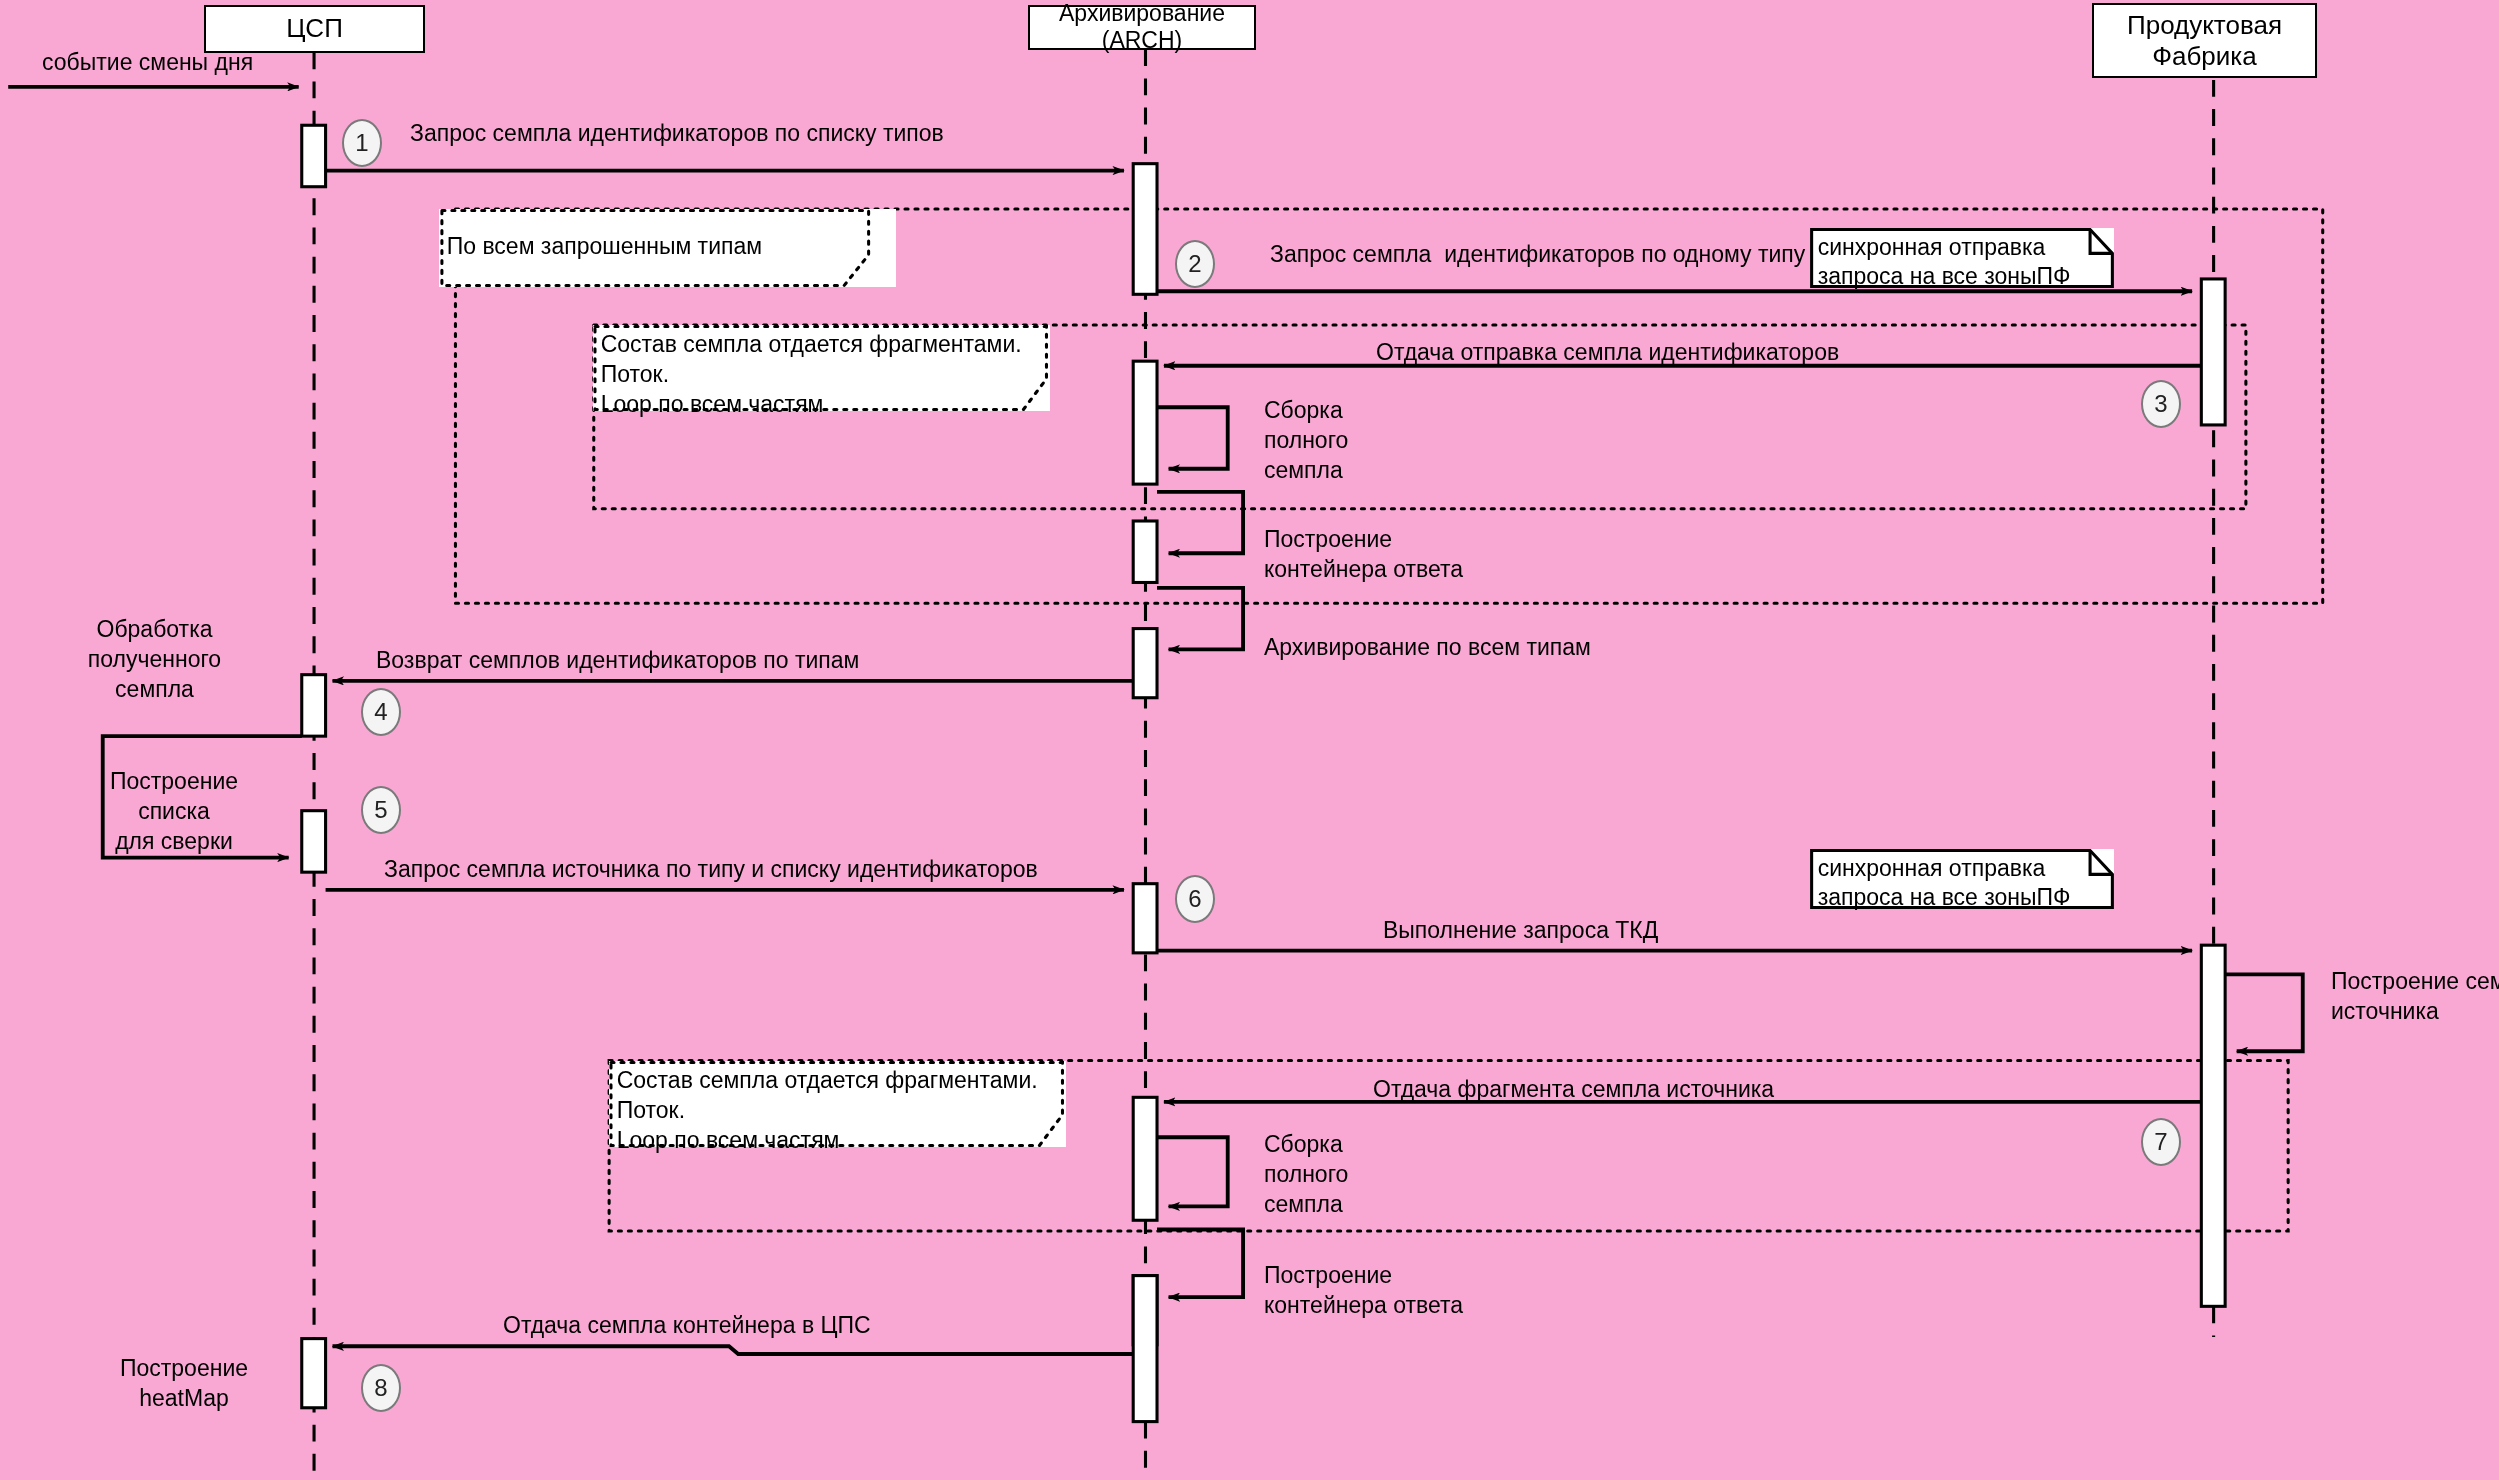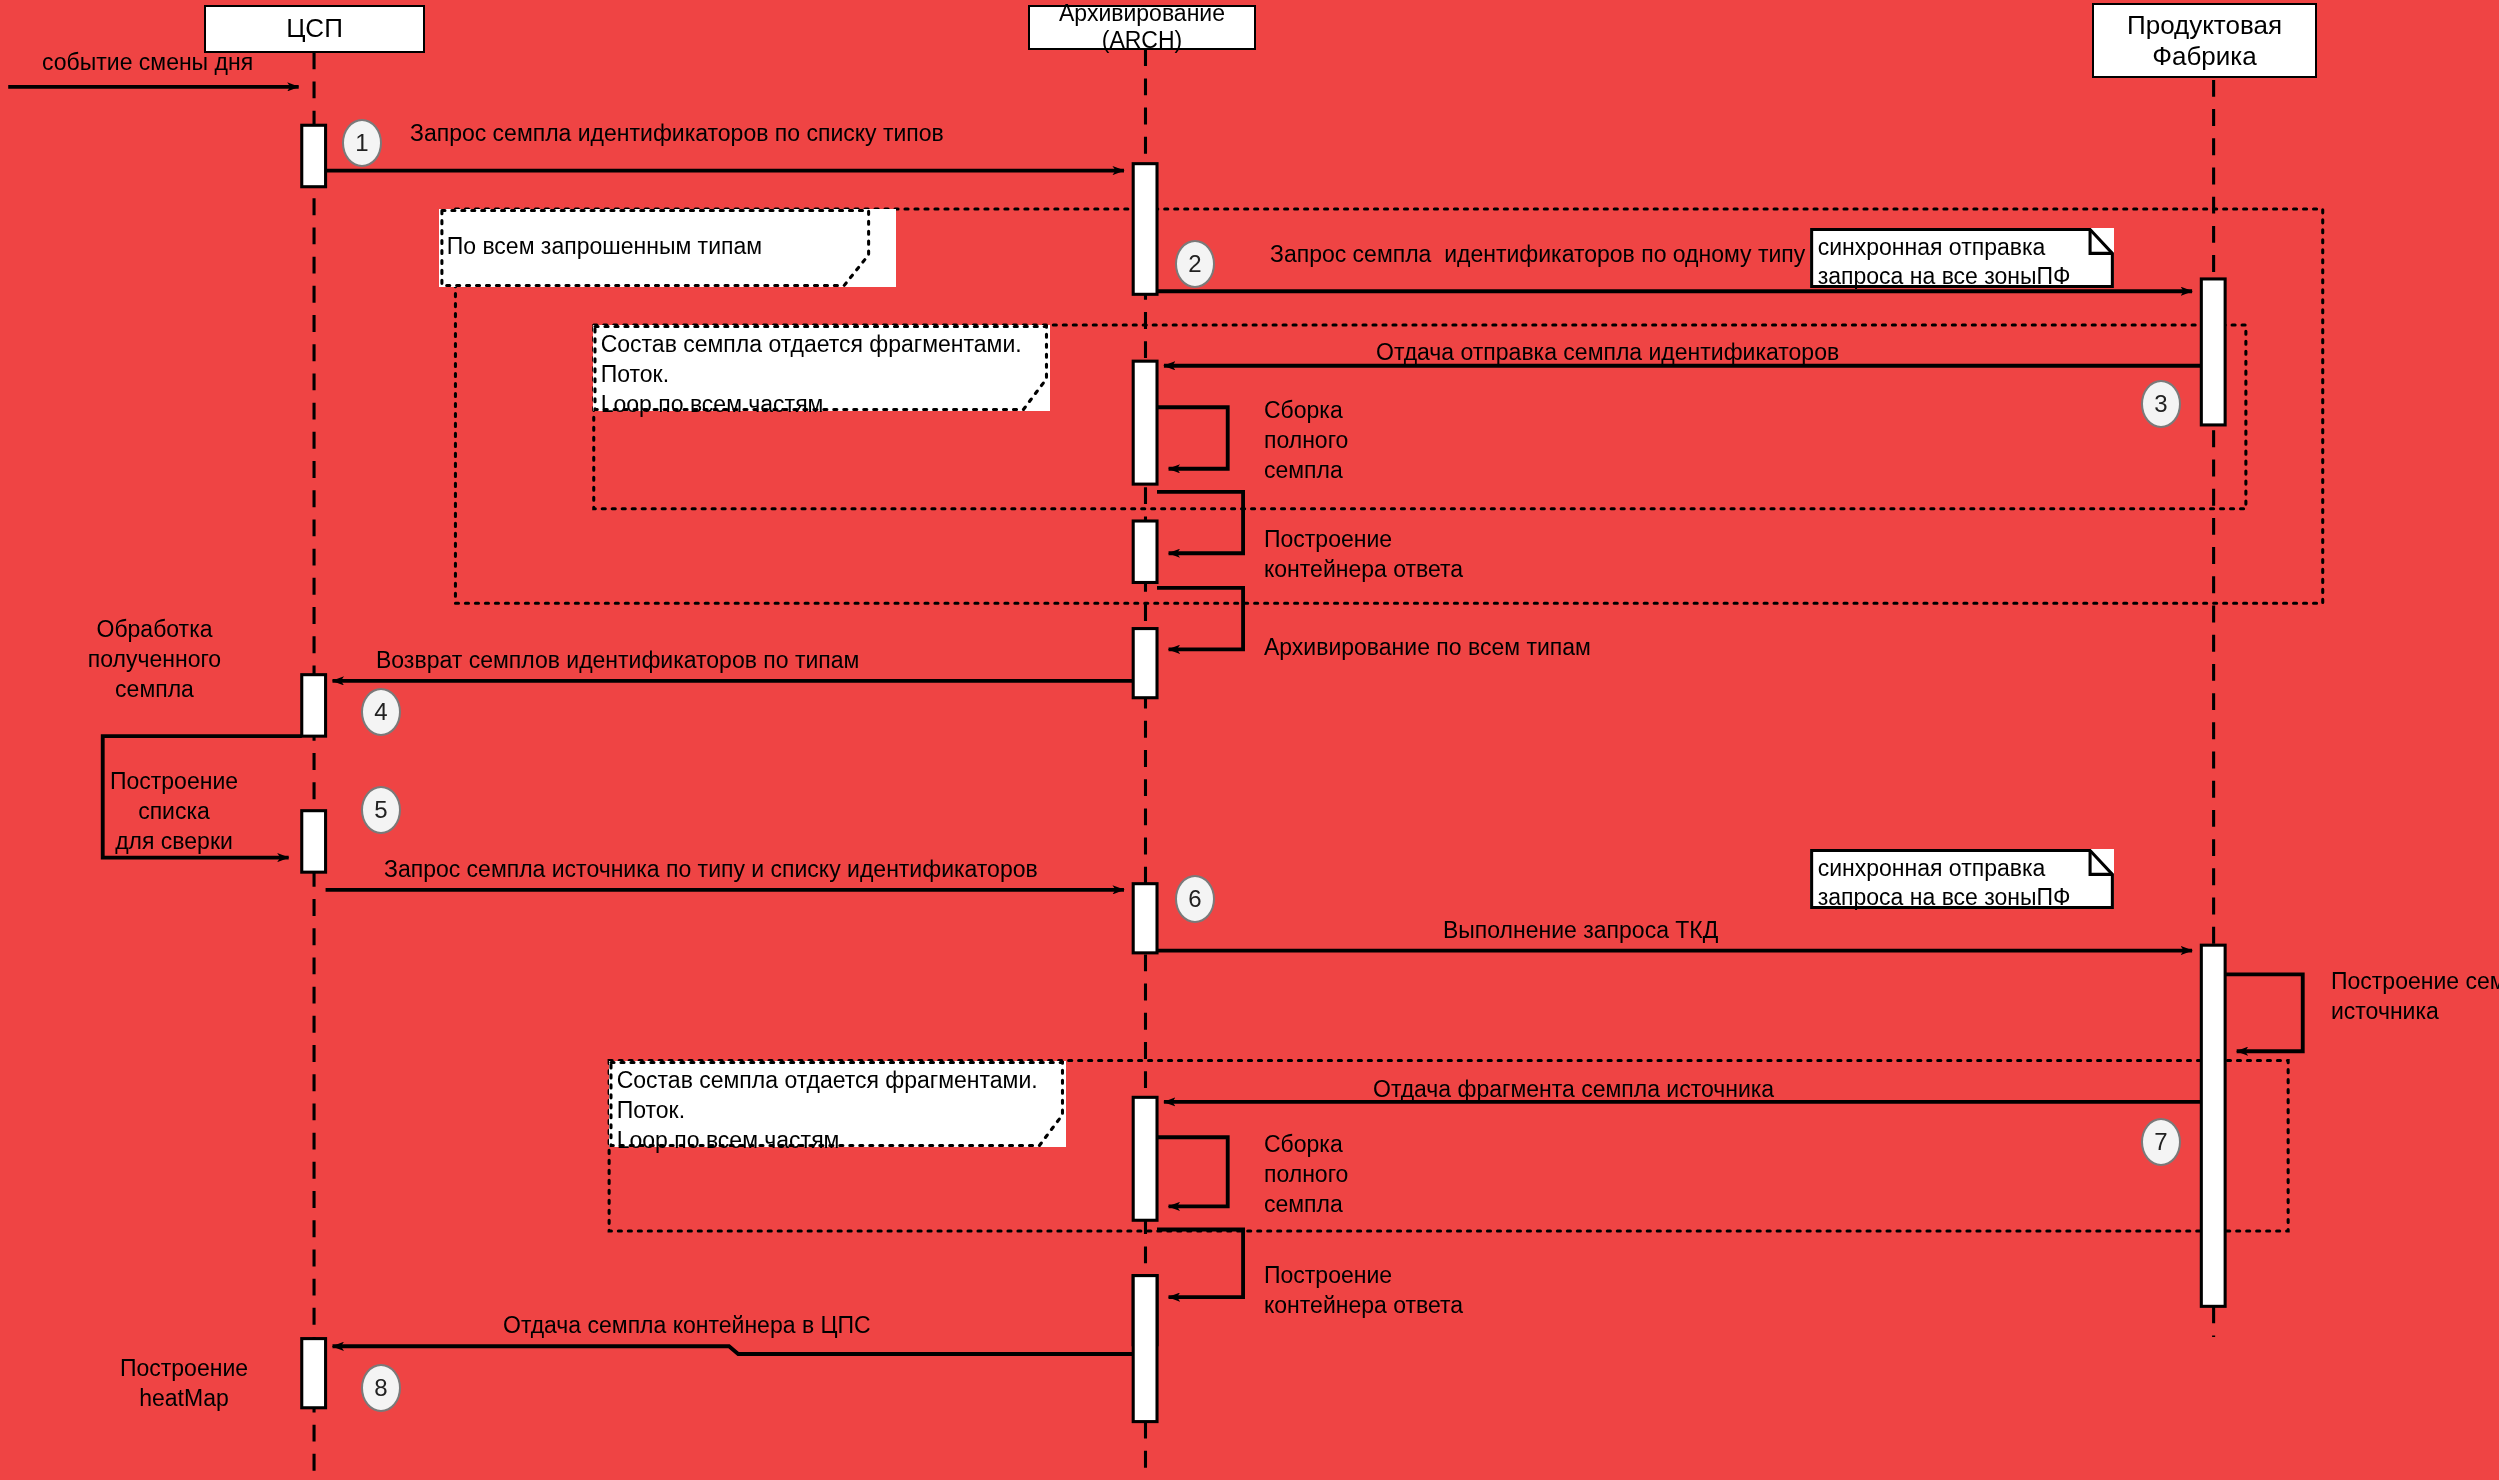--- a/index.html
+++ b/index.html
@@ -1,17 +1,17 @@
 <!DOCTYPE html>
 <html style="font-size:12.3px"><head>
 <meta charset="utf-8">
 <style>
   html,body{margin:0;padding:0;background:#ffffff;}
   body{font-family:"Liberation Sans","DejaVu Sans",sans-serif;color:#000;}
-  #stage{position:relative;width:2500px;height:1480px;background:#ef4444;overflow:hidden;}
+  #stage{position:relative;width:2500px;height:1480px;background:#f9a8d4;overflow:hidden;}
   svg#diagram{position:absolute;left:0;top:0;width:2500px;height:1480px;}
 
   
   .lhead{position:absolute;box-sizing:border-box;border:2.3px solid #000;background:#fff;
          display:flex;align-items:center;justify-content:center;text-align:center;
          font-size:26px;line-height:1.18;padding:3.1px 7.7px;}
   .lhead.small{font-size:23px;}
 
   
   .txt{position:absolute;font-size:23px;line-height:1.30;white-space:pre;color:#000;}
@@ -165,21 +165,21 @@
   <div class="txt" style="left:410px;top:119px;">Запрос семпла идентификаторов по списку типов</div>
 
   <div class="txt" style="left:1270px;top:240px;">Запрос семпла  идентификаторов по одному типу</div>
 
   <div class="txt" style="left:1376px;top:338px;">Отдача отправка семпла идентификаторов</div>
 
   <div class="txt" style="left:376px;top:646px;">Возврат семплов идентификаторов по типам</div>
 
   <div class="txt" style="left:384px;top:855px;">Запрос семпла источника по типу и списку идентификаторов</div>
 
-  <div class="txt" style="left:1443px;top:916px;">Выполнение запроса ТКД</div>
+  <div class="txt" style="left:1383px;top:916px;">Выполнение запроса ТКД</div>
 
   <div class="txt" style="left:1373px;top:1075px;">Отдача фрагмента семпла источника</div>
 
   <div class="txt" style="left:503px;top:1311px;">Отдача семпла контейнера в ЦПС</div>
 
   <div class="txt" style="left:1264px;top:396px;">Сборка
 полного
 семпла</div>
 
   <div class="txt" style="left:1264px;top:525px;">Построение

